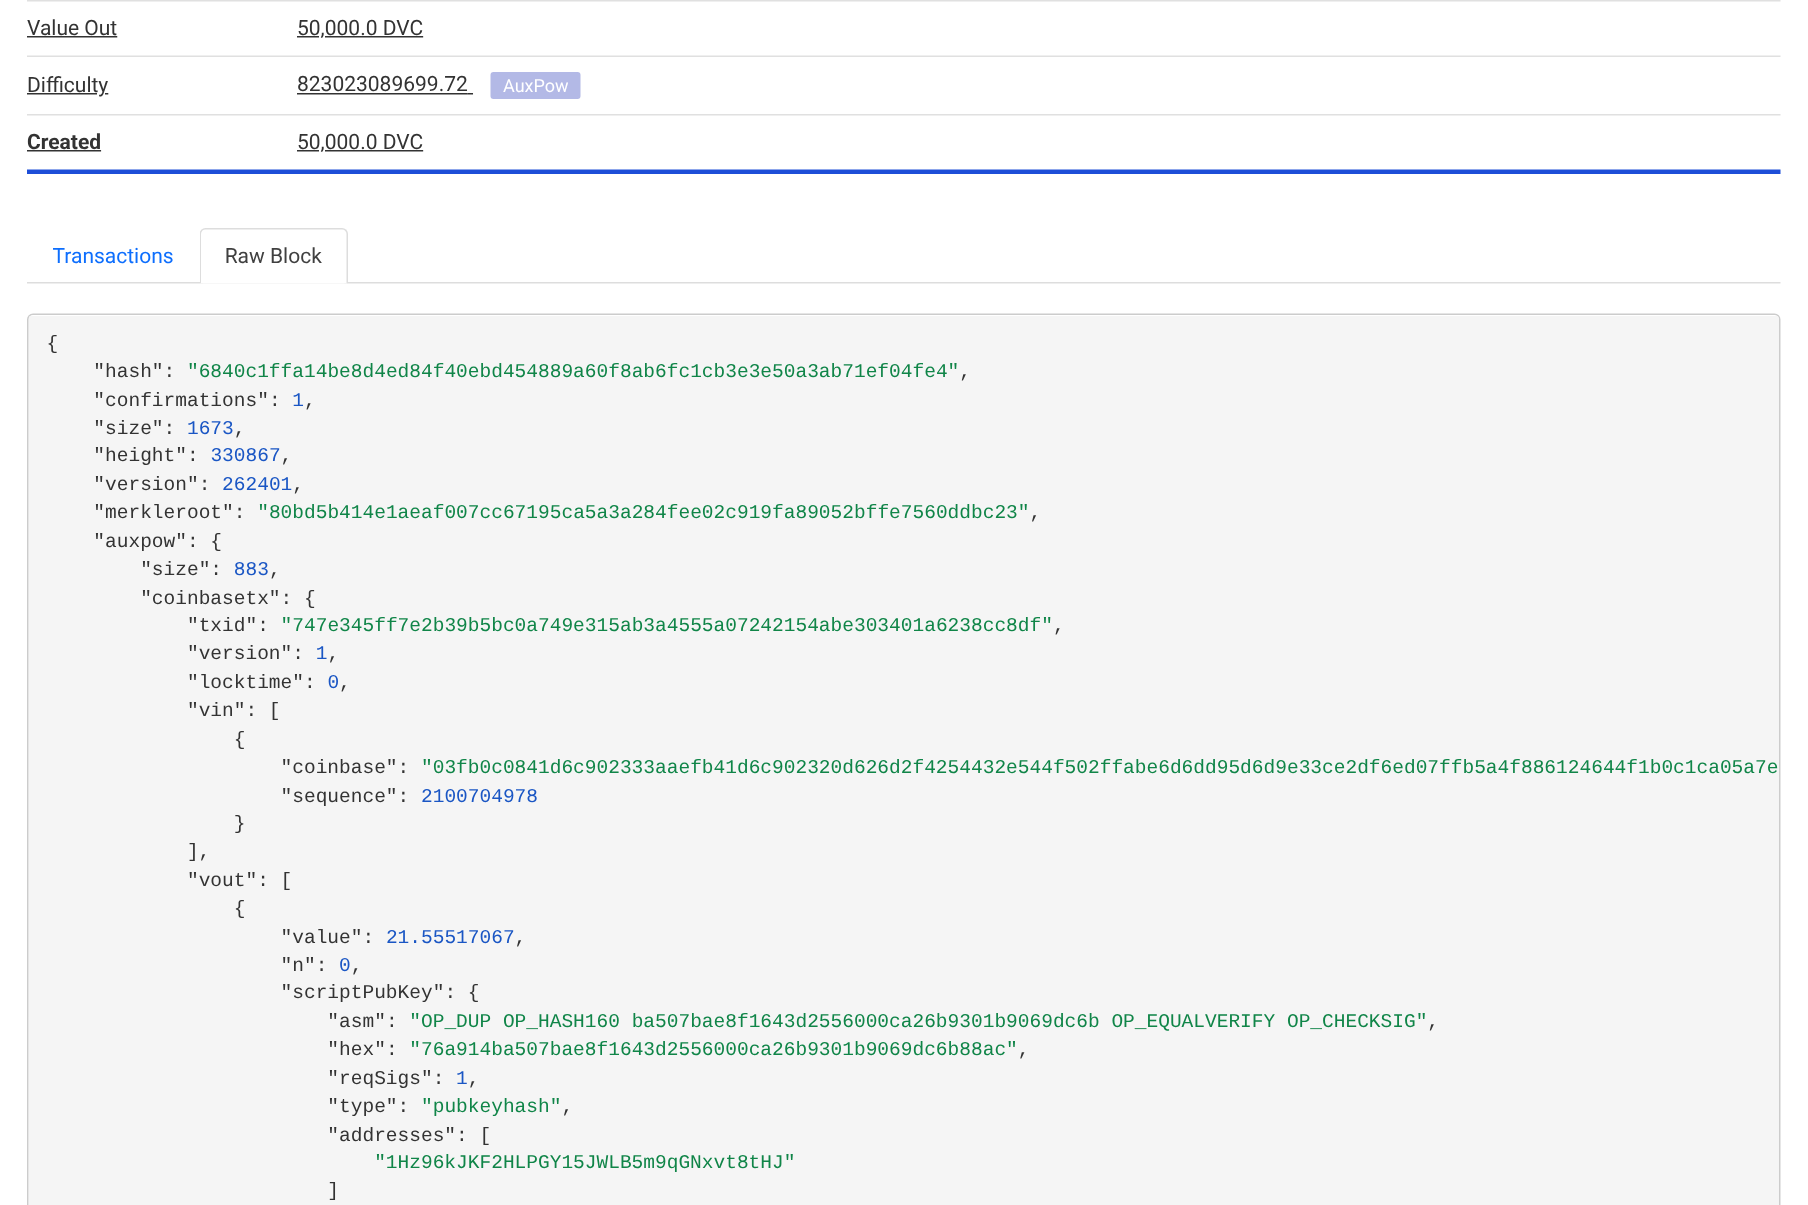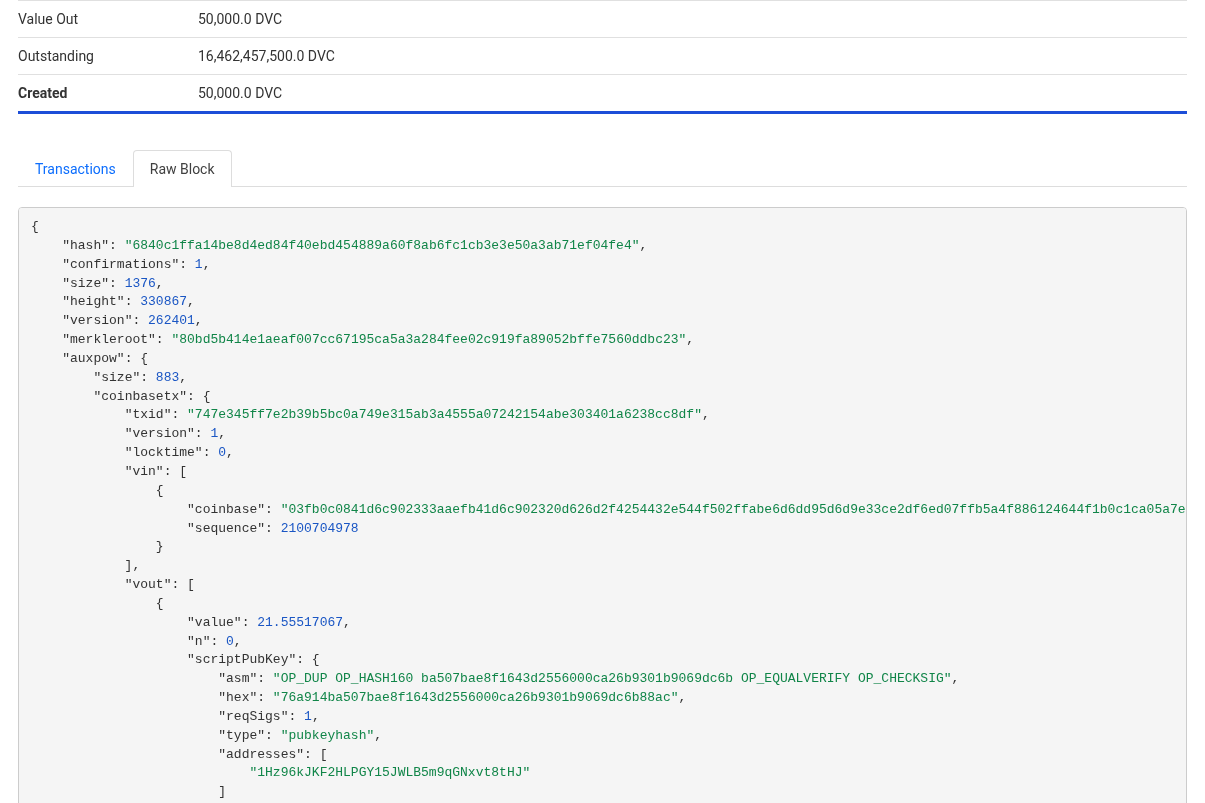--- a/index.html
+++ b/index.html
@@ -7,20 +7,21 @@
     margin: 0;
     font-family: "Segoe UI", -apple-system, BlinkMacSystemFont, Roboto, "Helvetica Neue", Arial, sans-serif;
     font-size: 14px;
     color: #333;
     background: #fff;
     padding: 0 18px;
   }
   .info-table {
     width: 100%;
     border-collapse: collapse;
+    text-decoration: underline;
   }
   .info-table tr {
     border-top: 1px solid #e0e0e0;
   }
   .info-table tr:last-child {
     border-bottom: 3px solid #1d4ed8;
   }
   .info-table td {
     padding: 10px 0;
     vertical-align: middle;
@@ -85,39 +86,42 @@
 </head>
 <body>
 
 <table class="info-table">
   <tbody>
       <tr>
     <td class="label">Value Out</td>
     <td>50,000.0 DVC</td>
   </tr>
   <tr>
-    <td class="label">Outstanding</td>
-    <td>16,462,457,500.0 DVC</td>
+    <td class="label">Difficulty</td>
+    <td>
+      <span>823023089699.72</span>
+      <span class="badge">AuxPow</span>
+    </td>
   </tr>
   <tr>
     <td class="label bold">Created</td>
     <td>50,000.0 DVC</td>
   </tr>
 </tbody>
   </table>
 
 <div class="tabs">
   <div class="tab">Transactions</div>
   <div class="tab active">Raw Block</div>
 </div>
 
 <div class="code-block" id="code-block">{
     <span class="j-key">"hash"</span>: <span class="j-str">"6840c1ffa14be8d4ed84f40ebd454889a60f8ab6fc1cb3e3e50a3ab71ef04fe4"</span>,
     <span class="j-key">"confirmations"</span>: <span class="j-num">1</span>,
-    <span class="j-key">"size"</span>: <span class="j-num">1376</span>,
+    <span class="j-key">"size"</span>: <span class="j-num">1673</span>,
     <span class="j-key">"height"</span>: <span class="j-num">330867</span>,
     <span class="j-key">"version"</span>: <span class="j-num">262401</span>,
     <span class="j-key">"merkleroot"</span>: <span class="j-str">"80bd5b414e1aeaf007cc67195ca5a3a284fee02c919fa89052bffe7560ddbc23"</span>,
     <span class="j-key">"auxpow"</span>: {
         <span class="j-key">"size"</span>: <span class="j-num">883</span>,
         <span class="j-key">"coinbasetx"</span>: {
             <span class="j-key">"txid"</span>: <span class="j-str">"747e345ff7e2b39b5bc0a749e315ab3a4555a07242154abe303401a6238cc8df"</span>,
             <span class="j-key">"version"</span>: <span class="j-num">1</span>,
             <span class="j-key">"locktime"</span>: <span class="j-num">0</span>,
             <span class="j-key">"vin"</span>: [

